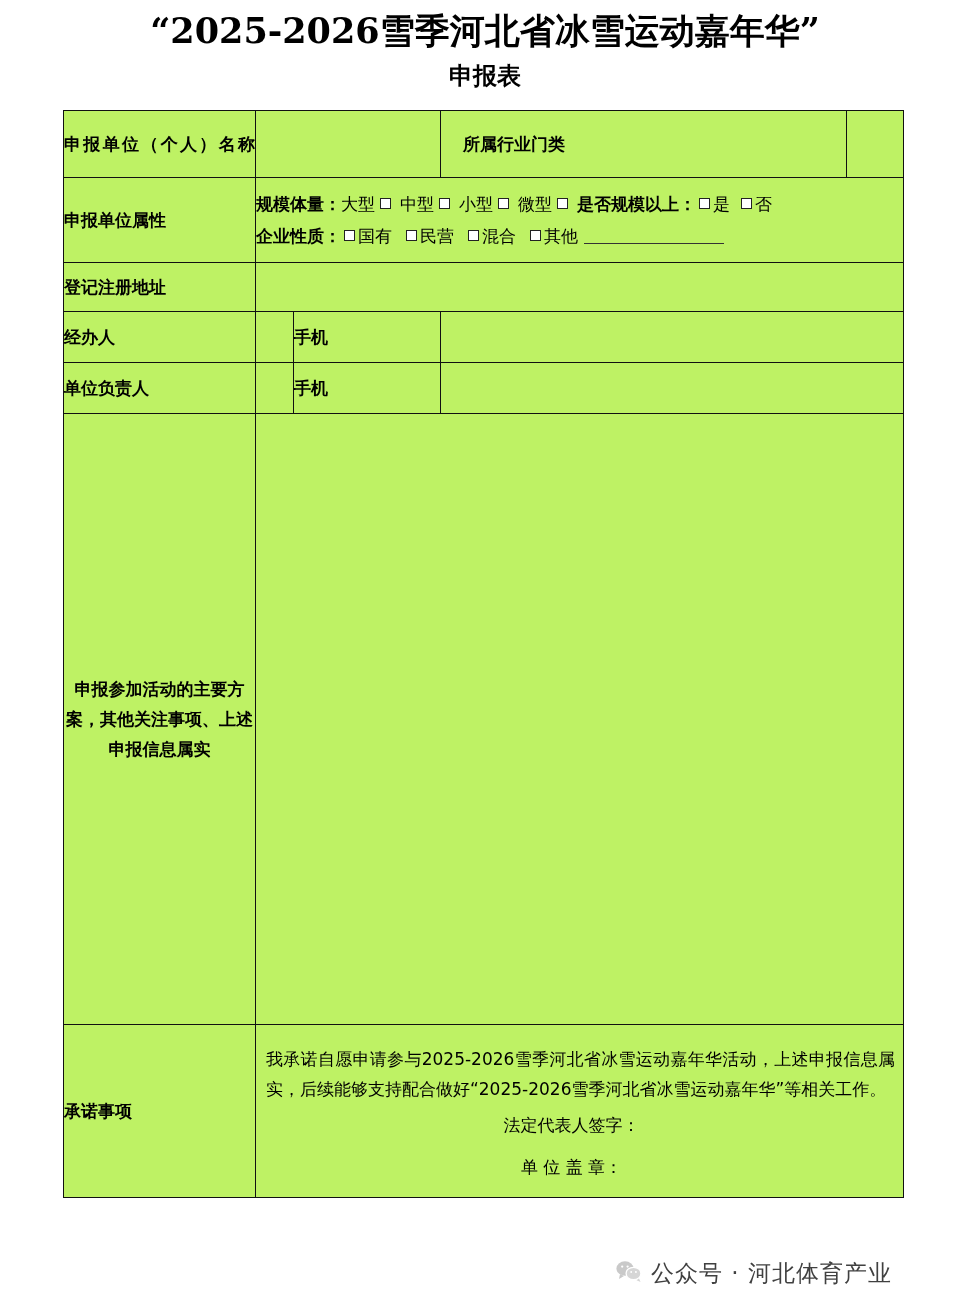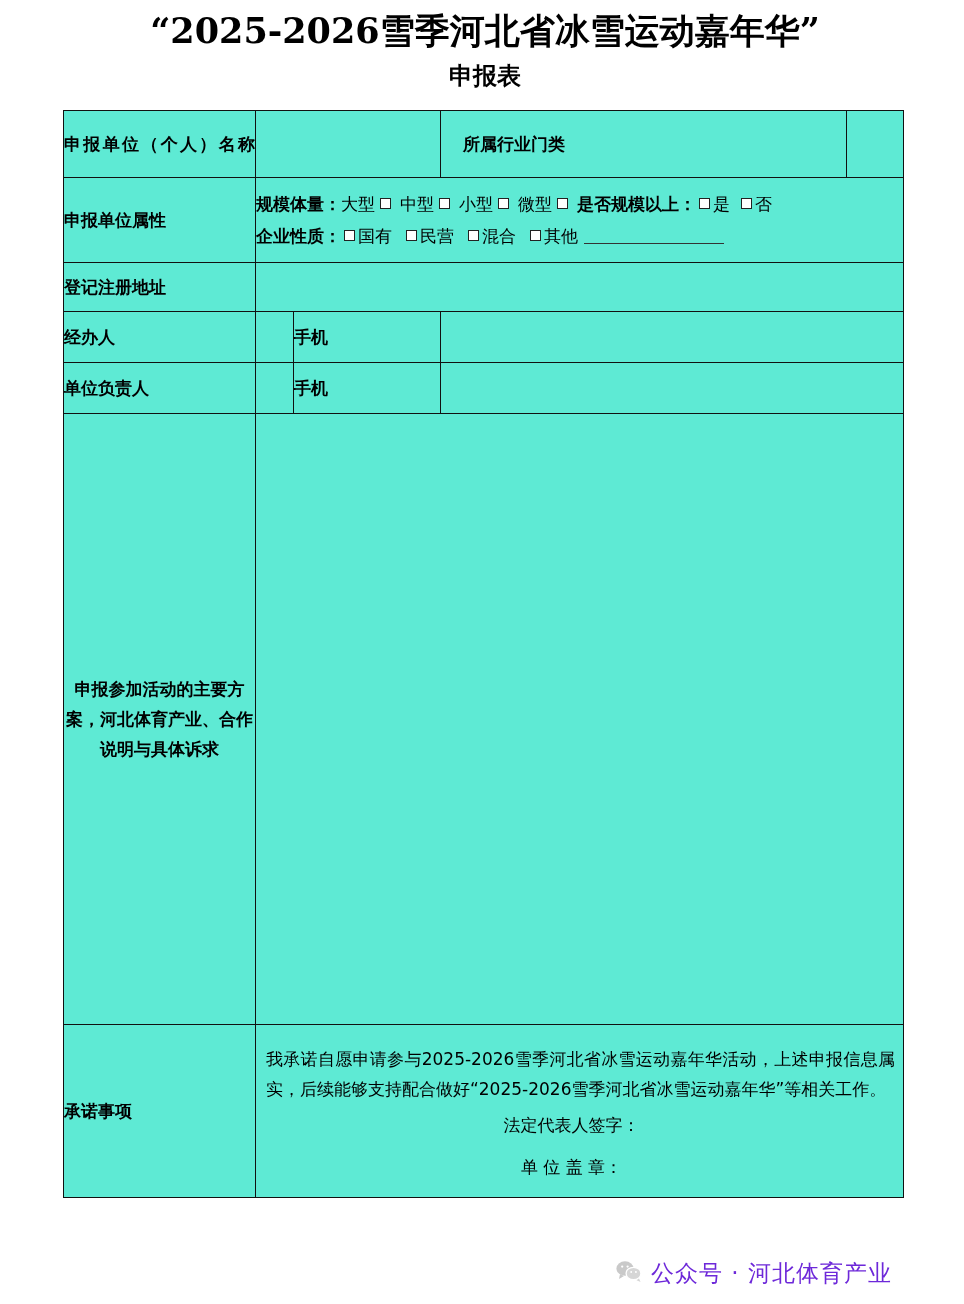--- a/index.html
+++ b/index.html
@@ -54,21 +54,21 @@
     width: 840px;
     border-collapse: collapse;
     table-layout: fixed;
   }
   .form-table td {
     border: 1.5px solid #111111;
     padding: 0;
     vertical-align: middle;
     font-size: 17px;
     font-weight: 700;
-    background: #5eead4;
+    background: #bef264;
   }
   .lbl {
     text-align: left;
     padding: 4px 6px;
     line-height: 24px;
   }
   .lbl-justify {
     text-align: justify;
     text-align-last: justify;
     padding: 6px 14px;
@@ -143,21 +143,21 @@
   }
 
   
   .watermark {
     position: absolute;
     left: 616px;
     top: 1258px;
     display: flex;
     align-items: center;
     gap: 9px;
-    color: #6d28d9;
+    color: #404040;
     font-size: 23px;
     font-weight: 400;
     letter-spacing: 1px;
     white-space: nowrap;
   }
   .wm-icon { display: block; }
 </style>
 </head>
 <body>
 
@@ -211,21 +211,21 @@
       </tr>
 
       <tr>
         <td class="lbl" style="height:50px">单位负责人</td>
         <td class="cell-blank"></td>
         <td class="lbl">手机</td>
         <td class="cell-blank" colspan="2"></td>
       </tr>
 
       <tr>
-        <td class="big-label">申报参加活动的主要方案，河北体育产业、合作说明与具体诉求</td>
+        <td class="big-label">申报参加活动的主要方案，其他关注事项、上述申报信息属实</td>
         <td class="cell-blank big-blank" colspan="4"></td>
       </tr>
 
       <tr>
         <td class="lbl">承诺事项</td>
         <td class="promise-cell" colspan="4">
           <div class="promise-text">我承诺自愿申请参与2025-2026雪季河北省冰雪运动嘉年华活动，上述申报信息属实，后续能够支持配合做好“2025-2026雪季河北省冰雪运动嘉年华”等相关工作。</div>
           <div class="sign-wrap">
             <div class="sign-line">法定代表人签字：</div>
             <div class="sign-line">单 位 盖 章：</div>

